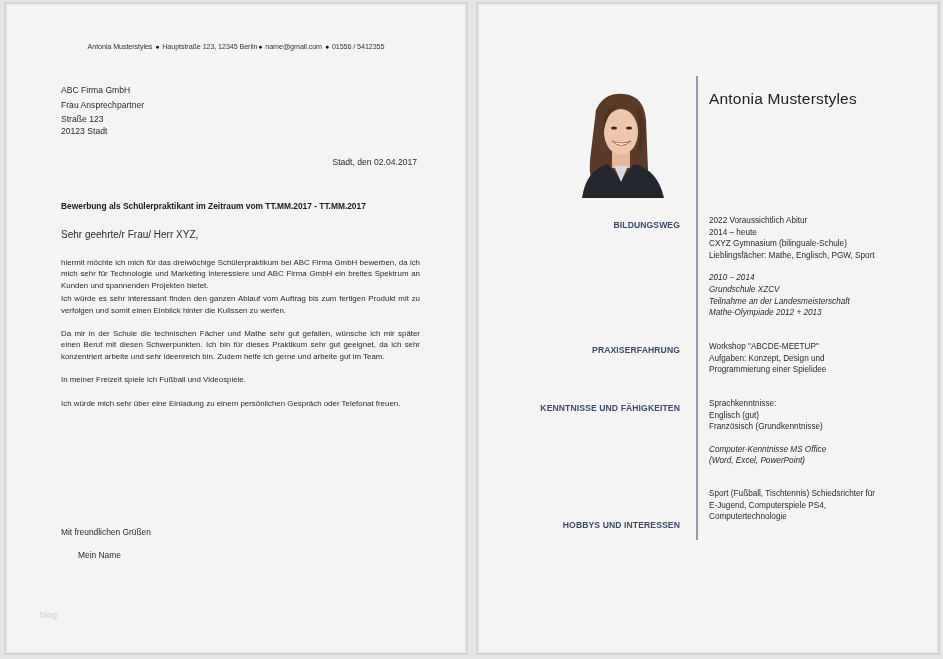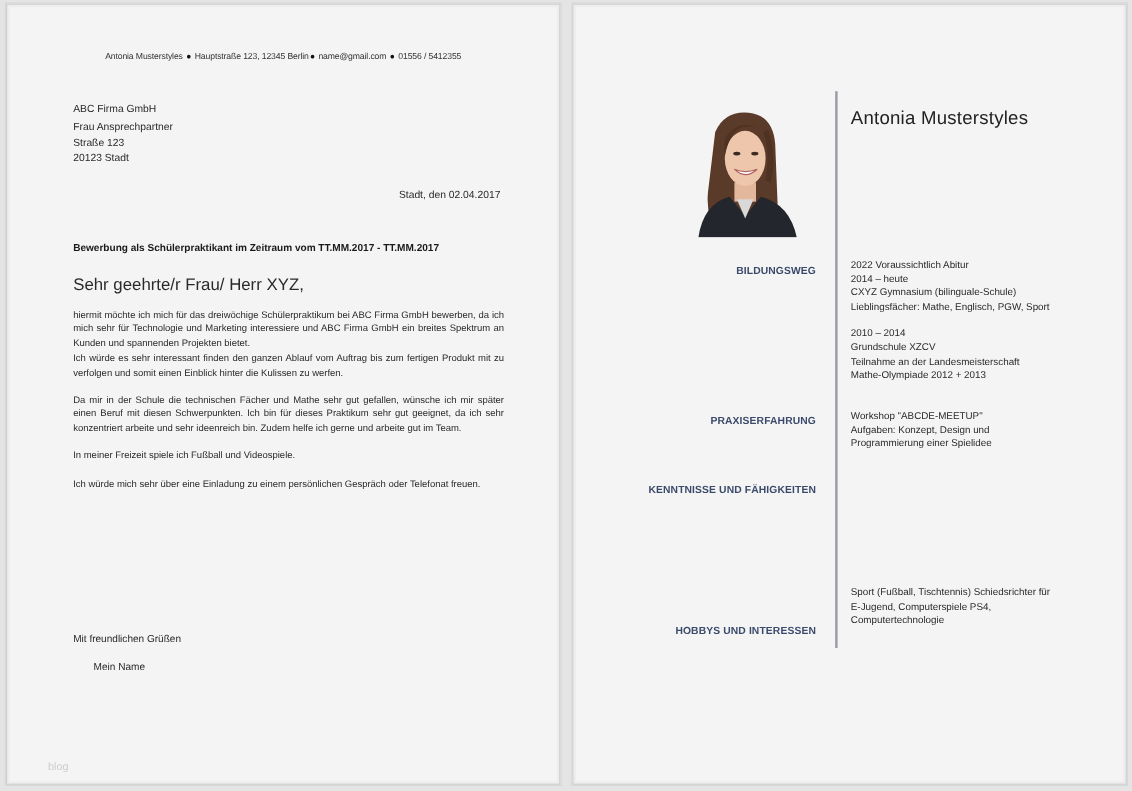--- a/index.html
+++ b/index.html
@@ -22,44 +22,44 @@
     .hdr-line {
       position: absolute; top: 38px; left: 0; width: 100%;
       text-align: center; font-size: 7.2px; color: #333;
       letter-spacing: -0.1px;
     }
     .hdr-line .dot { font-size: 7px; margin: 0 1px; color: #111; }
     .addr { position: absolute; left: 55px; top: 79px; font-size: 8.6px; color: #2a2a2a; }
     .addr div { line-height: 14.6px; }
     .date { position: absolute; right: 49px; top: 153px; font-size: 8.6px; color: #2a2a2a; }
     .subject { position: absolute; left: 55px; top: 197px; font-size: 8.4px; font-weight: bold; color: #1a1a1a; }
-    .salute { position: absolute; left: 55px; top: 225px; font-size: 14px; color: #2a2a2a; }
+    .salute { position: absolute; left: 55px; top: 225px; font-size: 10px; color: #2a2a2a; }
     .body-text { position: absolute; left: 55px; top: 253px; width: 359px; font-size: 7.9px; color: #2a2a2a; line-height: 11.4px; }
     .body-text p { margin: 0; text-align: justify; }
     .body-text p.gap1 { margin-top: 2px; }
     .body-text p.gap2 { margin-top: 12px; }
     .closing { position: absolute; left: 55px; top: 523px; font-size: 8.4px; color: #2a2a2a; }
     .signname { position: absolute; left: 55px; top: 546px; font-size: 8.4px; color: #2a2a2a; padding-left: 17px; }
-    .watermark { position: absolute; left: 34px; top: 606px; font-size: 9px; color: #cdcdcd; margin-top: 24px; }
+    .watermark { position: absolute; left: 34px; top: 606px; font-size: 9px; color: #cdcdcd; }
 
     
     .photo {
       position: absolute; left: 96px; top: 86px; width: 92px; height: 108px;
       background: #f4f4f4; overflow: hidden;
     }
     .vline { position: absolute; left: 218px; top: 72px; width: 2px; height: 464px; background: #9a9aa5; }
     .cv-name { position: absolute; left: 231px; top: 86px; font-size: 15.5px; color: #222; letter-spacing: 0.2px; }
     .cv-contact { position: absolute; left: 231px; top: 121px; font-size: 8.2px; color: #2a2a2a; line-height: 11.6px; }
     .cv-contact .first { margin-bottom: 3px; }
     .sec-title {
       position: absolute; right: 258px; font-size: 8.6px; font-weight: bold;
       color: #3b4a6b; text-align: right; white-space: nowrap; letter-spacing: 0.1px;
     }
     .sec-content { position: absolute; left: 231px; font-size: 8.2px; color: #2a2a2a; line-height: 11.6px; width: 205px; }
-    .sec-content .block + .block { margin-top: 11px; }
+    .sec-content .block + .block { margin-top: 11px; font-style: italic; }
   </style>
 </head>
 <body>
 
 <div class="stage">
 
   <div class="page letter">
     <div class="hdr-line">
       <span>Antonia Musterstyles</span>
       <span class="dot">●</span>
@@ -141,20 +141,31 @@
     <div class="sec-title" style="top:341px">PRAXISERFAHRUNG</div>
     <div class="sec-content" style="top:337px">
       <div class="block">
         <div>Workshop "ABCDE-MEETUP"</div>
         <div>Aufgaben: Konzept, Design und</div>
         <div>Programmierung einer Spielidee</div>
       </div>
     </div>
 
     <div class="sec-title" style="top:399px">KENNTNISSE UND FÄHIGKEITEN</div>
+    <div class="sec-content" style="top:394px">
+      <div class="block">
+        <div>Sprachkenntnisse:</div>
+        <div>Englisch (gut)</div>
+        <div>Französisch (Grundkenntnisse)</div>
+      </div>
+      <div class="block">
+        <div>Computer-Kenntnisse MS Office</div>
+        <div>(Word, Excel, PowerPoint)</div>
+      </div>
+    </div>
 
     <div class="sec-title" style="top:516px">HOBBYS UND INTERESSEN</div>
     <div class="sec-content" style="top:484px">
       <div class="block">
         <div>Sport (Fußball, Tischtennis) Schiedsrichter für</div>
         <div>E-Jugend, Computerspiele PS4,</div>
         <div>Computertechnologie</div>
       </div>
     </div>
   </div>

